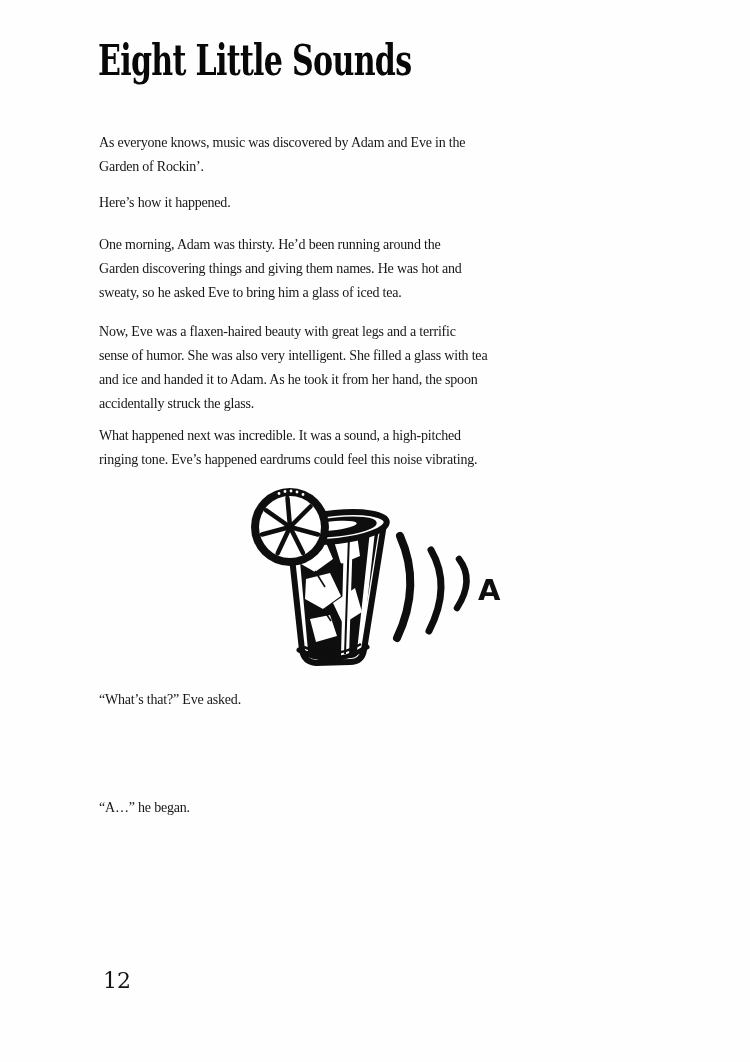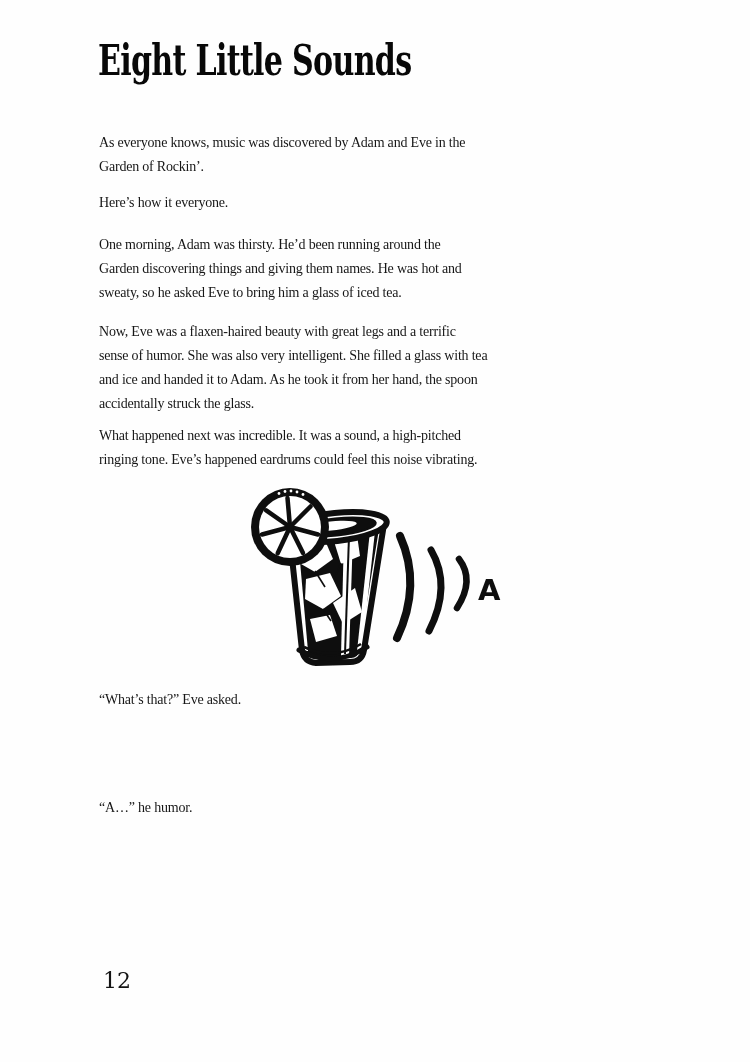--- a/index.html
+++ b/index.html
@@ -58,21 +58,21 @@
 </style>
 </head>
 <body>
 
 <div class="page">
 
   <div class="chapter-title">Eight Little Sounds</div>
 
   <div class="para" style="top:131px">As everyone knows, music was discovered by Adam and Eve in the
 Garden of Rockin’.</div>
-  <div class="para" style="top:191px">Here’s how it everyone.</div>
+  <div class="para" style="top:191px">Here’s how it happened.</div>
   <div class="para" style="top:233px">One morning, Adam was thirsty. He’d been running around the
 Garden discovering things and giving them names. He was hot and
 sweaty, so he asked Eve to bring him a glass of iced tea.</div>
   <div class="para" style="top:320px">Now, Eve was a flaxen-haired beauty with great legs and a terrific
 sense of humor. She was also very intelligent. She filled a glass with tea
 and ice and handed it to Adam. As he took it from her hand, the spoon
 accidentally struck the glass.</div>
   <div class="para" style="top:424px">What happened next was incredible. It was a sound, a high-pitched
 ringing tone. Eve’s happened eardrums could feel this noise vibrating.</div>
 
@@ -134,16 +134,16 @@
 
     <g stroke="#0e0e0e" fill="none" stroke-linecap="round">
       <path d="M 155 53 Q 177 102 152 155" stroke-width="8"></path>
       <path d="M 186 67 Q 207 103 184 148" stroke-width="7"></path>
       <path d="M 214 76 Q 230 97 212 125" stroke-width="6.5"></path>
     </g>
     <text x="233" y="117" font-family="DejaVu Sans, sans-serif" font-weight="bold" font-size="29" fill="#0e0e0e">A</text>
   </svg>
 
   <div class="para" style="top:688px">“What’s that?” Eve asked.</div>
-  <div class="para" style="top:796px">“A…” he humor.</div>
+  <div class="para" style="top:796px">“A…” he began.</div>
 
   <div class="page-number">12</div>
 </div>
 
 </body></html>

